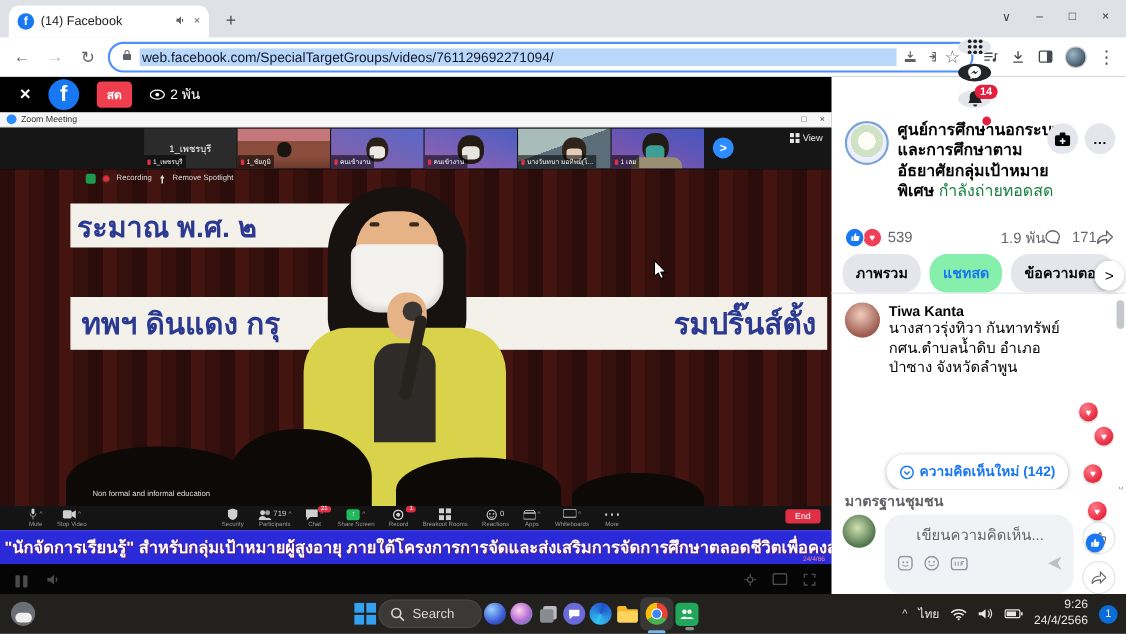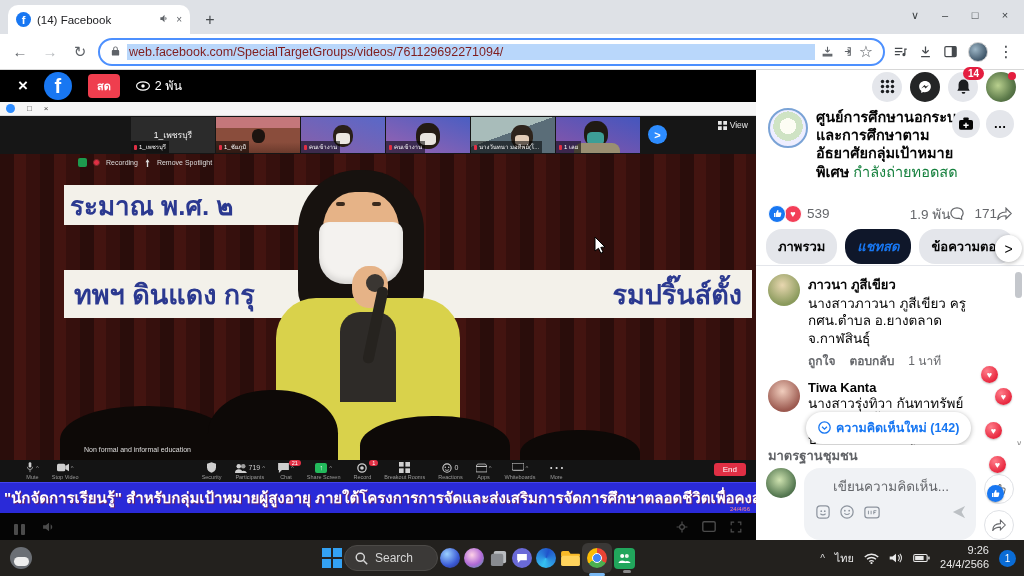--- a/index.html
+++ b/index.html
@@ -22,21 +22,21 @@
 
   
   .toolbar { height:36px; background:#fff; display:flex; align-items:center; padding:0 8px; gap:6px;
     border-bottom:1px solid #d7d7d7;}
   .nav-btn { width:24px; height:24px; display:flex; align-items:center; justify-content:center;
     font-size:15px; color:#5f6368; border-radius:50%; }
   .nav-btn.dis { color:#b6b9bd; }
   .addr { flex:1; height:28px; border-radius:14px; background:#fff; border:2px solid #4d90fe;
     display:flex; align-items:center; padding:0 10px; gap:6px; overflow:hidden; }
   .addr .lock { flex:0 0 auto; }
-  .url { font-size:12.5px; color:#7f1d1d; background:#b9d7fb; padding:1px 2px; white-space:nowrap;
+  .url { font-size:12.5px; color:#0f172a; background:#b9d7fb; padding:1px 2px; white-space:nowrap;
     overflow:hidden; flex:1; }
   .addr-ic { color:#5f6368; flex:0 0 auto; display:flex; }
   .tb-right { display:flex; align-items:center; gap:10px; padding:0 2px; }
   .tb-right .ic { color:#45494d; display:flex; }
   .tb-avatar { width:20px; height:20px; border-radius:50%;
     background:radial-gradient(circle at 35% 35%,#9db6c6,#41586b 70%); border:1px solid #ccc; }
 
   
   .content { display:flex; height:470px; }
   .videocol { width:756px; background:#000; display:flex; flex-direction:column; position:relative;}
@@ -123,21 +123,21 @@
     text-shadow:1px 1px 0 rgba(150,30,30,.6); }
   .ticker-stamp { position:absolute; right:6px; bottom:1px; color:#ff8a8a; font-size:6px; }
 
   .pstrip { height:27px; background:#050505; position:relative; }
   .pstrip .pc { position:absolute; top:8px; opacity:.28; display:flex; gap:14px; color:#fff; }
   .pbar { width:4px; height:11px; background:#fff; border-radius:1px; display:inline-block; margin-right:3px;}
 
   
   .sidebar { width:268px; background:#fff; position:relative; display:flex; flex-direction:column; }
   .sb-nav { height:36px; display:flex; align-items:center; justify-content:flex-end; gap:8px;
-    padding-right:8px; }
+    padding-right:8px;flex-direction:column; }
   .sb-circ { width:30px; height:30px; border-radius:50%; background:#e4e6eb; display:flex;
     align-items:center; justify-content:center; position:relative; }
   .sb-circ.dark { background:#242526; }
   .sb-badge { position:absolute; top:-5px; right:-6px; background:#e41e3f; color:#fff;
     font-size:10px; font-weight:bold; padding:1px 5px; border-radius:9px; }
   .sb-avatar-img { width:30px; height:30px; border-radius:50%;
     background:radial-gradient(circle at 40% 45%,#b9d08e,#5c7a4a 60%,#39512e); position:relative; }
   .sb-avatar-img i { position:absolute; top:0; right:0; width:8px; height:8px; border-radius:50%;
     background:#e41e3f; }
 
@@ -160,21 +160,21 @@
     justify-content:center; border:1.5px solid #fff; }
   .rx.like { background:#1877f2; margin-right:-7px; z-index:2; }
   .rx.love { background:#f33e58; color:#fff; font-size:9px; }
   .eg-right { display:flex; align-items:center; gap:10px; }
   .eg-item { display:flex; align-items:center; gap:0; }
 
   .sb-tabs { height:40px; display:flex; align-items:center; gap:8px; padding:0 10px;
     border-bottom:1px solid #e4e6eb; position:relative; }
   .pill { background:#e4e6eb; color:#050505; font-size:13px; font-weight:bold; padding:7px 12px;
     border-radius:16px; white-space:nowrap; }
-  .pill.active { background:#0f172a; color:#1877f2;font-style:italic; }
+  .pill.active { background:#86efac; color:#1877f2; }
   .pill.cut { overflow:hidden; max-width:104px; text-overflow:clip; padding-right:0; }
   .tabs-next { position:absolute; right:2px; top:7px; width:27px; height:27px; border-radius:50%;
     background:#fff; box-shadow:0 1px 4px rgba(0,0,0,.3); display:flex; align-items:center;
     justify-content:center; font-size:14px; color:#050505; }
 
   .comments { height:190px; padding:8px 20px 0 12px; overflow:hidden; position:relative; }
   .cmt { display:flex; gap:8px; margin-bottom:10px; }
   .cmt-av { width:32px; height:32px; border-radius:50%; flex:0 0 auto; }
   .cmt-av.a1 { background:radial-gradient(circle at 45% 35%,#e8d7b0,#8a9a5c 70%); }
   .cmt-av.a2 { background:radial-gradient(circle at 45% 35%,#f0cdbd,#9c5a50 70%); }
@@ -315,20 +315,21 @@
           <svg width="14" height="10" viewBox="0 0 24 16">
               <ellipse cx="12" cy="8" rx="11" ry="7" fill="none" stroke="#fff" stroke-width="2"></ellipse>
               <circle cx="12" cy="8" r="3" fill="#fff"></circle>
             </svg>
           <span>2 พัน</span>
         </span>
       </div>
 
       <div class="zw-title">
         <span class="zw-dot"></span>
+        <span class="zw-title-text">Zoom Meeting</span>
         <span class="zw-btn">□</span>
         <span class="zw-btn">×</span>
       </div>
 
       <div class="strip">
         <div class="tile" style="left:131px;background:#2b2b2b;">
           <div class="tile-center-name">1_เพชรบุรี</div>
           <div class="tile-label">
               <span class="mic-red"></span>
               <span>1_เพชรบุรี</span>
@@ -654,32 +655,20 @@
       </div>
 
       <div class="sb-tabs">
         <span class="pill">ภาพรวม</span>
         <span class="pill active">แชทสด</span>
         <span class="pill cut">ข้อความตอบกลับข</span>
         <span class="tabs-next">&gt;</span>
       </div>
 
       <div class="comments">
-        <div class="cmt">
-          <div class="cmt-av a1"></div>
-          <div>
-            <div class="cmt-name">ภาวนา ภูสีเขียว</div>
-            <div class="cmt-text">นางสาวภาวนา ภูสีเขียว ครู กศน.ตำบล อ.ยางตลาด จ.กาฬสินธุ์</div>
-            <div class="cmt-actions">
-              <b>ถูกใจ</b>
-              <b>ตอบกลับ</b>
-              <span>1 นาที</span>
-            </div>
-          </div>
-        </div>
         <div class="cmt">
           <div class="cmt-av a2"></div>
           <div>
             <div class="cmt-name">Tiwa Kanta</div>
             <div class="cmt-text">นางสาวรุ่งทิวา กันทาทรัพย์ กศน.ตำบลน้ำดิบ อำเภอป่าซาง จังหวัดลำพูน</div>
 
           </div>
         </div>
 
         <div class="newpill">

